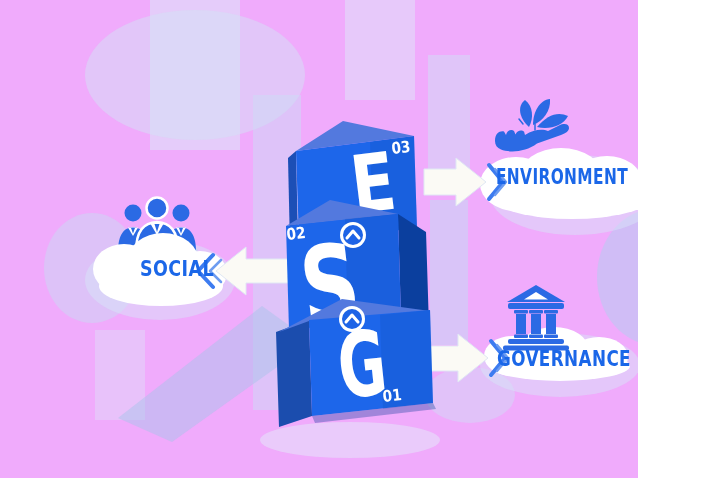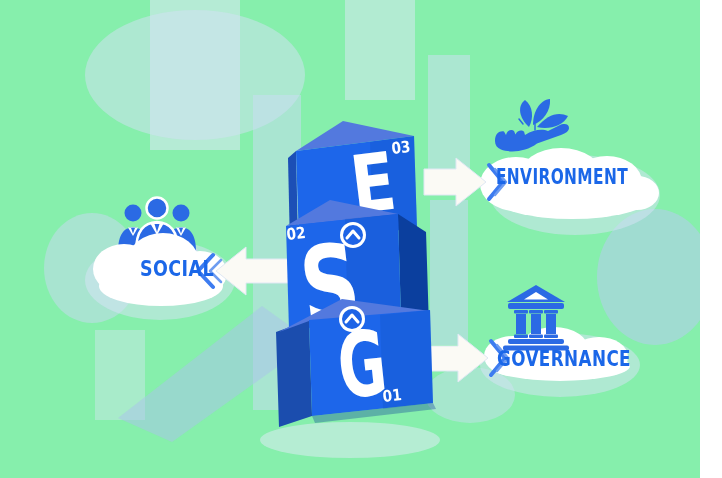--- a/index.html
+++ b/index.html
@@ -1,16 +1,16 @@
 <!DOCTYPE html>
 <html><head>
 <meta charset="utf-8">
 <style>
   html,body{margin:0;padding:0;background:#ffffff;}
-  .stage{position:relative;width:700px;height:478px;background:#86efac;overflow:hidden;
+  .stage{position:relative;width:638px;height:478px;background:#f0abfc;overflow:hidden;
          font-family:"DejaVu Sans",sans-serif;}
   svg{display:block;}
   text{font-family:"DejaVu Sans","Liberation Sans",sans-serif;font-weight:bold;}
   .cube-letter{fill:#ffffff;}
   .cube-number{fill:#ffffff;}
   .label{letter-spacing:0.5px;}
 </style>
 </head>
 <body>
 

